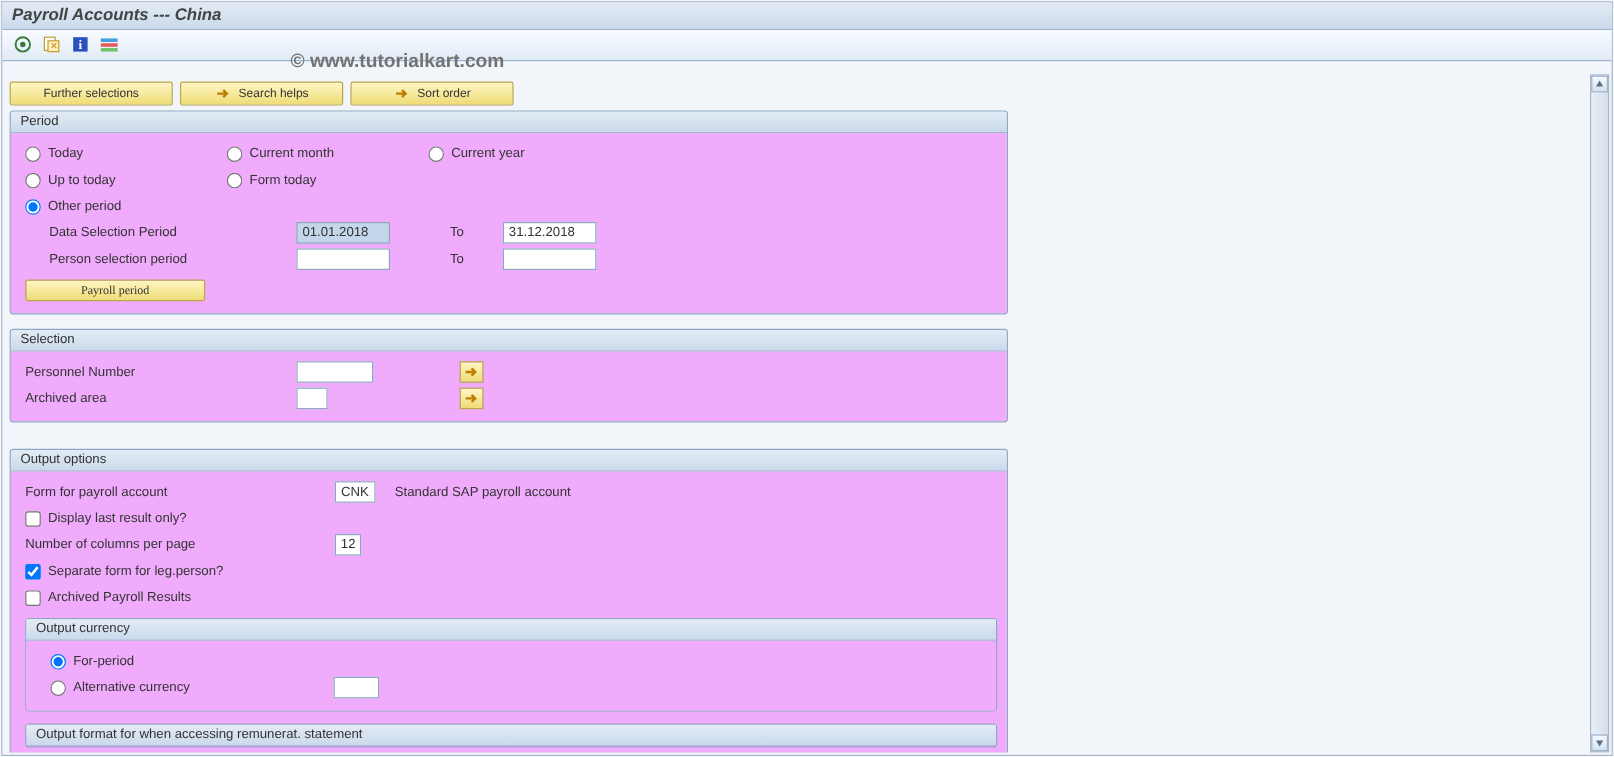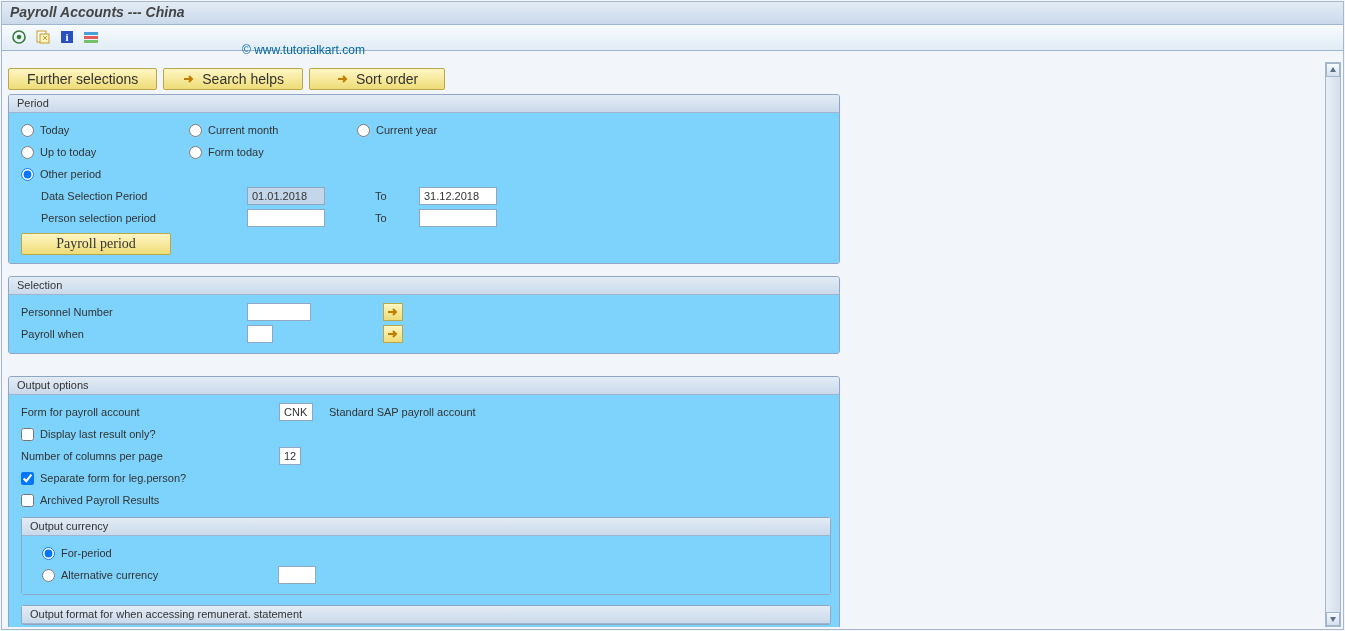--- a/index.html
+++ b/index.html
@@ -46,21 +46,21 @@
     position: absolute;
     top: 60px; left: 0; right: 18px; bottom: 2px;
     overflow: hidden;
     padding: 6px 6px;
   }
   .btn {
     background: linear-gradient(to bottom, #fff6c4, #eedc76);
     border: 1px solid #b9a74a;
     border-radius: 2px;
     padding: 2px 18px;
-    font-size: 14px;
+    font-size: 10px;
     color: #333;
     display: inline-flex;
     align-items: center;
     justify-content: center;
     min-height: 18px;
     cursor: pointer;
   }
   .btn.wide { min-width: 136px; }
   .btn-row { display:flex; gap:6px; margin-bottom:4px; }
   .arrow-icon {
@@ -78,21 +78,21 @@
   }
   .panel-title {
     background: linear-gradient(to bottom, #e3ecf5, #cad9eb);
     border-bottom: 1px solid #9fb5cd;
     padding: 2px 8px 3px 8px;
     font-size: 11px;
     color: #333;
   }
   .panel-body {
     padding: 6px 12px 8px 12px;
-    background: #7dd3fc;
+    background: #f0abfc;
   }
   .row {
     display: flex;
     align-items: center;
     min-height: 22px;
   }
   .col { display:flex; align-items:center; }
   input[type=radio], input[type=checkbox] { margin-right: 6px; }
   .txt-in {
     background: #fff;
@@ -126,21 +126,21 @@
   .vscroll .up, .vscroll .down {
     position:absolute; left:0; width:14px; height:14px;
     display:flex; align-items:center; justify-content:center;
     background: linear-gradient(to bottom,#f5faff,#d6e1ee);
     border:1px solid #9fb5cd; margin:0;
   }
   .vscroll .up{ top:0; }
   .vscroll .down{ bottom:0; }
   .watermark {
     position:absolute; top:41px; left:240px;
-    color:#0369a1; font-size:12px; font-weight:normal;
+    color:#737373; font-size:16px; font-weight:bold;
     pointer-events:none; z-index:20;
   }
 </style>
 </head>
 <body>
 
 <div class="outer">
   <div class="title-bar">Payroll Accounts --- China</div>
 
   <div class="toolbar">
@@ -276,21 +276,21 @@
           <div class="col">
             <span class="multsel">
               <svg width="12" height="12">
                   <path d="M1 6 L9 6 M6 3 L9 6 L6 9" fill="none" stroke="#c07d00" stroke-width="2"></path>
                 </svg>
             </span>
           </div>
         </div>
         <div class="row">
           <div class="col" style="width:226px;">
-            <span>Payroll when</span>
+            <span>Archived area</span>
           </div>
           <div class="col" style="width:136px;">
             <input class="txt-in" style="width: 26px;" value="">
           </div>
           <div class="col">
             <span class="multsel">
               <svg width="12" height="12">
                   <path d="M1 6 L9 6 M6 3 L9 6 L6 9" fill="none" stroke="#c07d00" stroke-width="2"></path>
                 </svg>
             </span>

